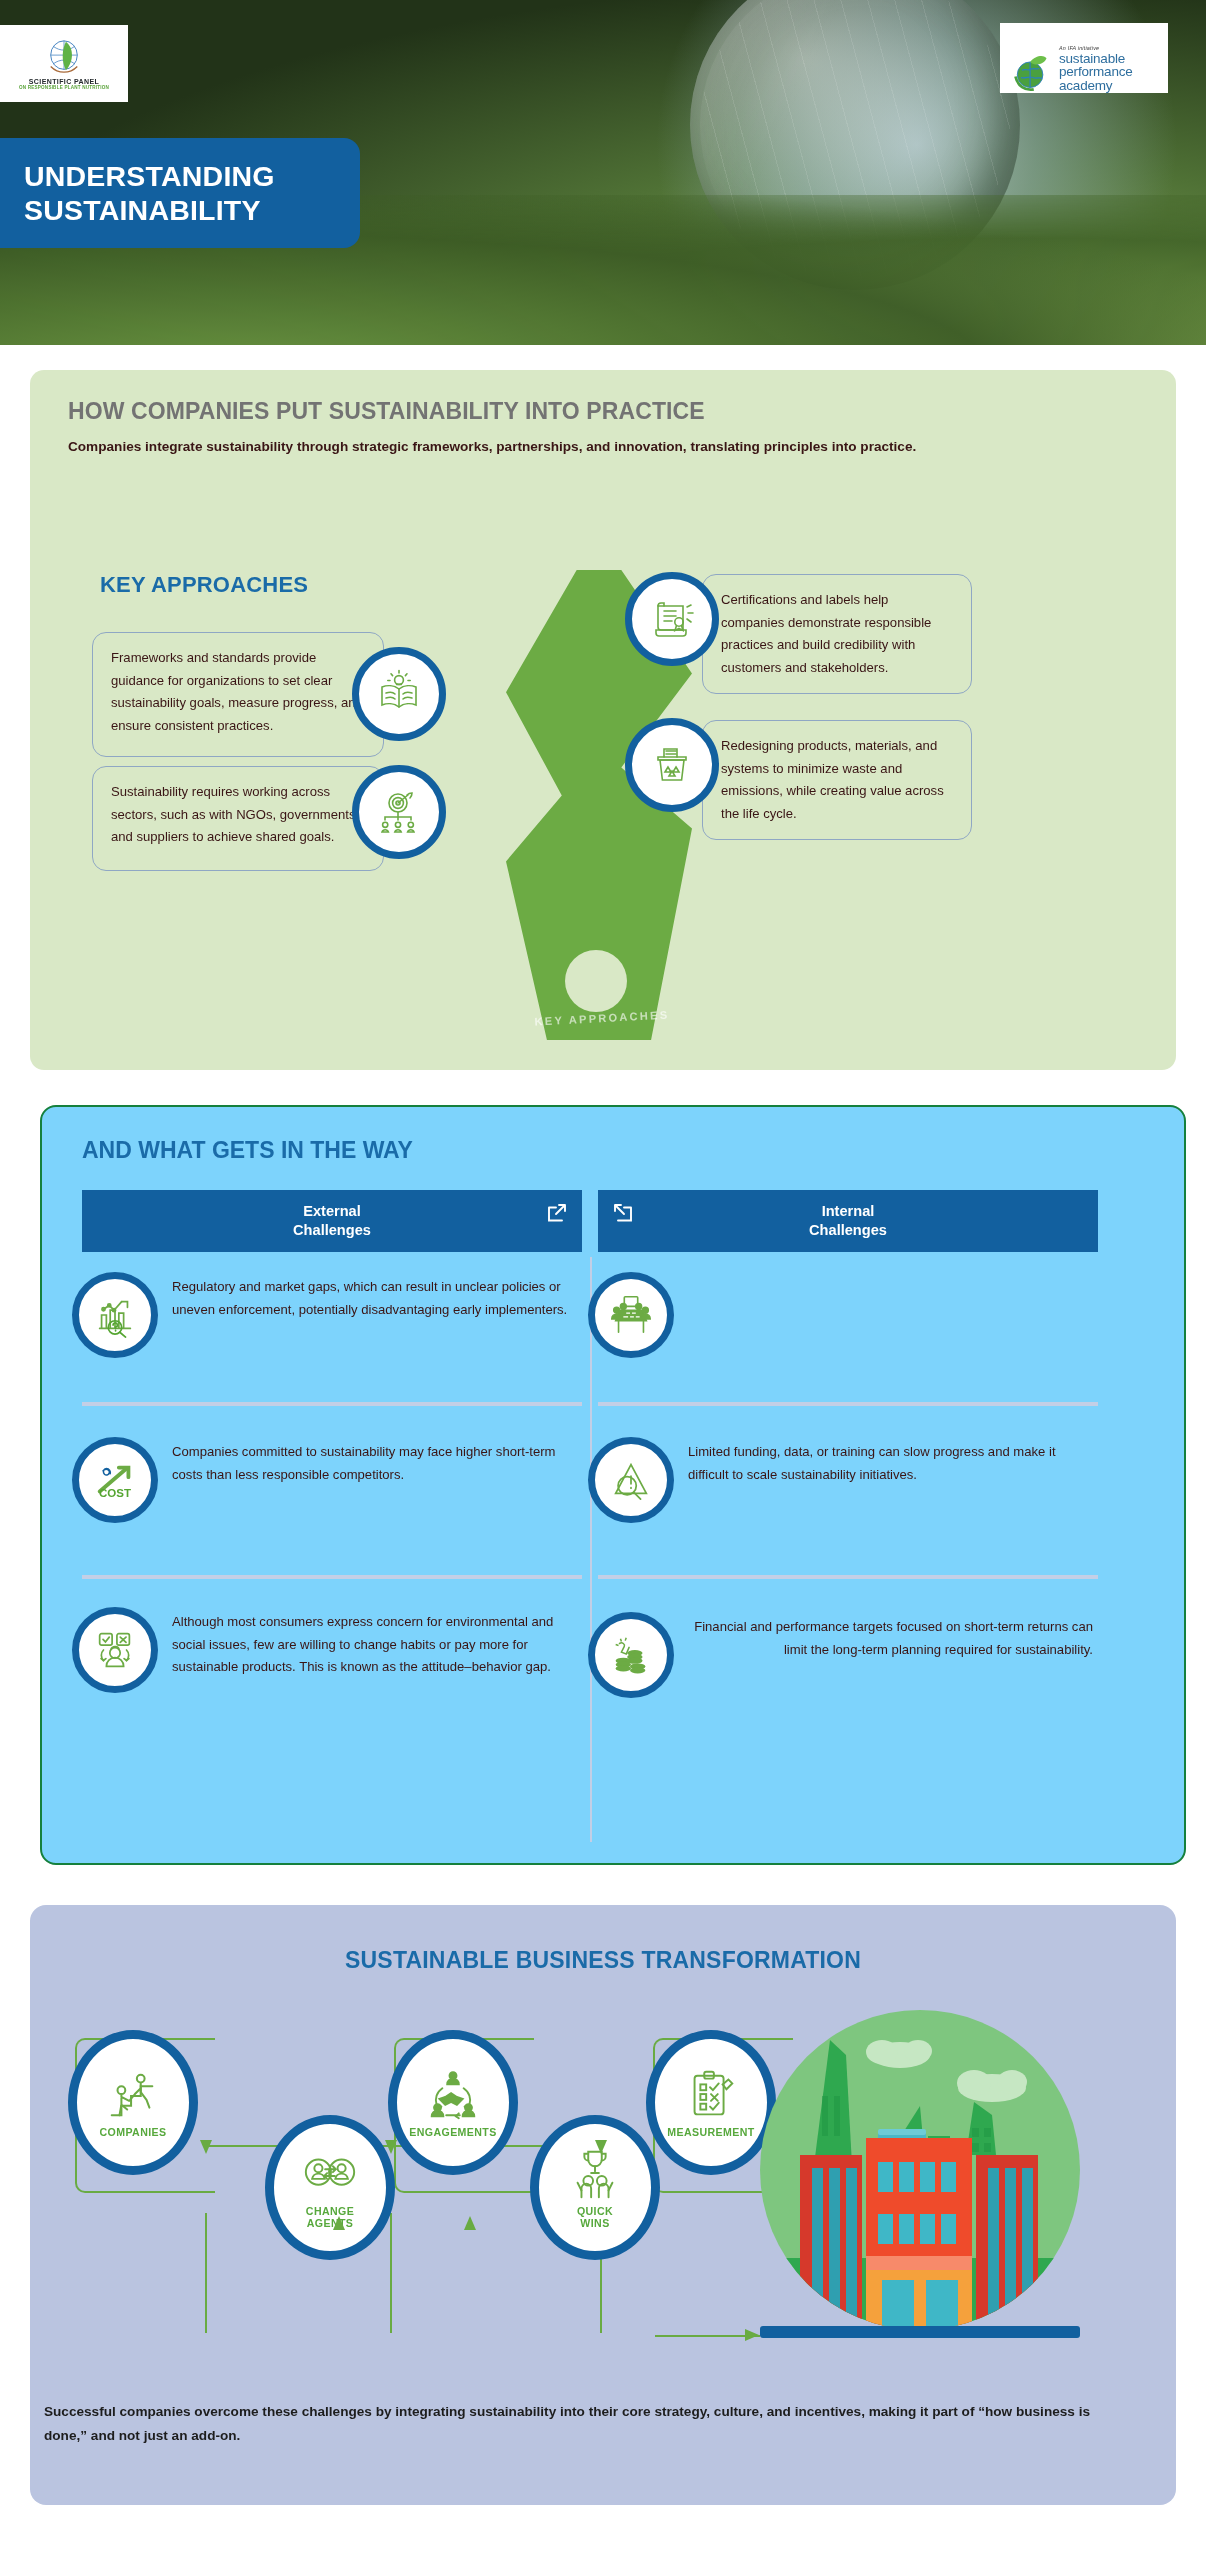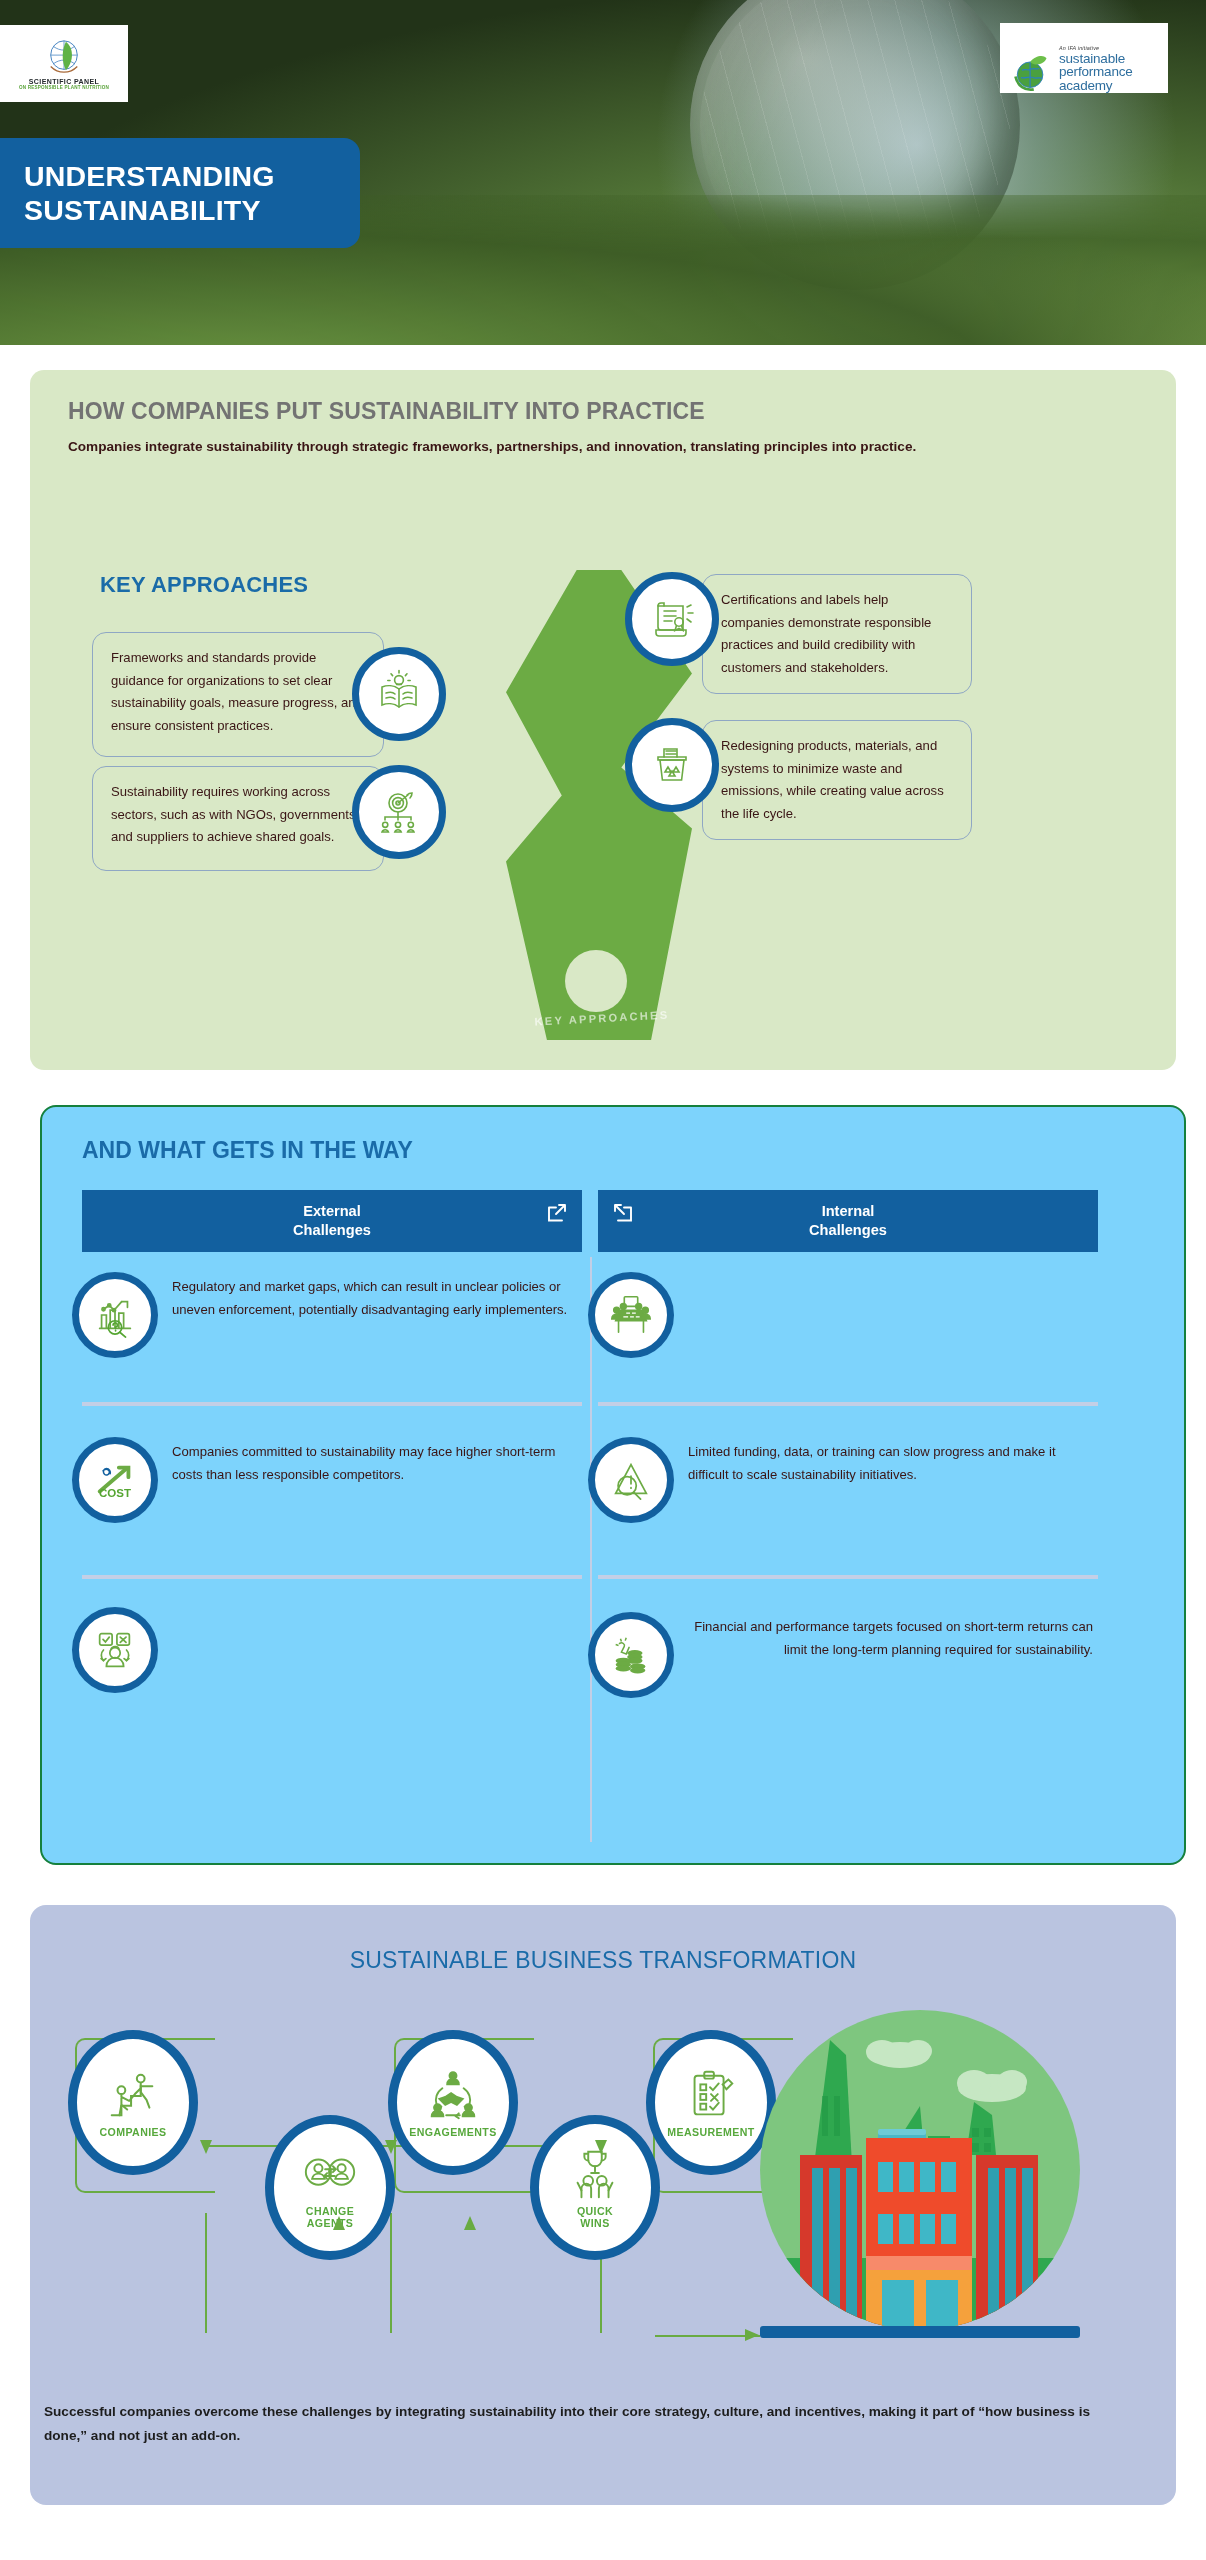--- a/index.html
+++ b/index.html
@@ -153,21 +153,21 @@
   .cicon svg { width: 46px; height: 46px; }
   .ctext { font-size: 13.1px; color:#3a1515; line-height: 1.73; padding-top: 4px; }
 
   
   .panel-tr {
     position:absolute; left: 30px; top: 1905px; width: 1146px; height: 600px;
     background:#bac4e0; border-radius: 16px;
   }
   .p3-h {
     position:absolute; top: 42px; left:0; width:1146px; text-align:center;
-    font-size: 23px; font-weight:400; color:#1a6ba8; letter-spacing:.2px;
+    font-size: 23px; font-weight:700; color:#1a6ba8; letter-spacing:.2px;
   }
   .node {
     position:absolute; width: 130px; height: 145px;
   }
   .node .oval {
     position:absolute; inset:0; border-radius:50%;
     background:#fff; border: 9px solid #12609f;
     display:flex; flex-direction:column; align-items:center; justify-content:center;
   }
   .node .oval svg { width: 58px; height: 58px; margin-bottom: 2px;}
@@ -372,20 +372,21 @@
           <path d="M11.5 13l2.5 2.6 4-5"></path>
         <rect x="26" y="7" width="13" height="12" rx="2"></rect>
           <path d="M29.5 10.5l6 5.6M35.5 10.5l-6 5.6"></path>
         <circle cx="24" cy="27" r="5.4"></circle>
         <path d="M20 23c1-3 7-4 8 0"></path>
         <path d="M15 41a9 9 0 0 1 18 0z"></path>
         <path d="M12 24c-3 3-3 8 0 11M36 24c3 3 3 8 0 11"></path>
         <path d="M12 35l-2.5-2M12 35l2.5-2M36 35l-2.5-2M36 35l2.5-2"></path>
       </svg>
     </span>
+    <span class="ctext">Although most consumers express concern for environmental and social issues, few are willing to change habits or pay more for sustainable products. This is known as the attitude–behavior gap.</span>
   </div>
 
   <div class="crow" style="left:546px; top:165px; width:505px;">
     <span class="cicon">
       <svg viewBox="0 0 48 48" fill="none" stroke="#6cab44" stroke-width="1.7">
         <rect x="17" y="5" width="14" height="10" rx="1"></rect>
         <path d="M11 42V30M37 42V30" stroke-linecap="round"></path>
         <path d="M12 19h24l4 11H8z" fill="#6cab44" stroke="#6cab44"></path>
         <path d="M19 22h4M25 22h4M16 26h5M23 26h4M29 26h4" stroke="#fff" stroke-width="1.4"></path>
         <circle cx="9" cy="19" r="3" fill="#6cab44"></circle>

